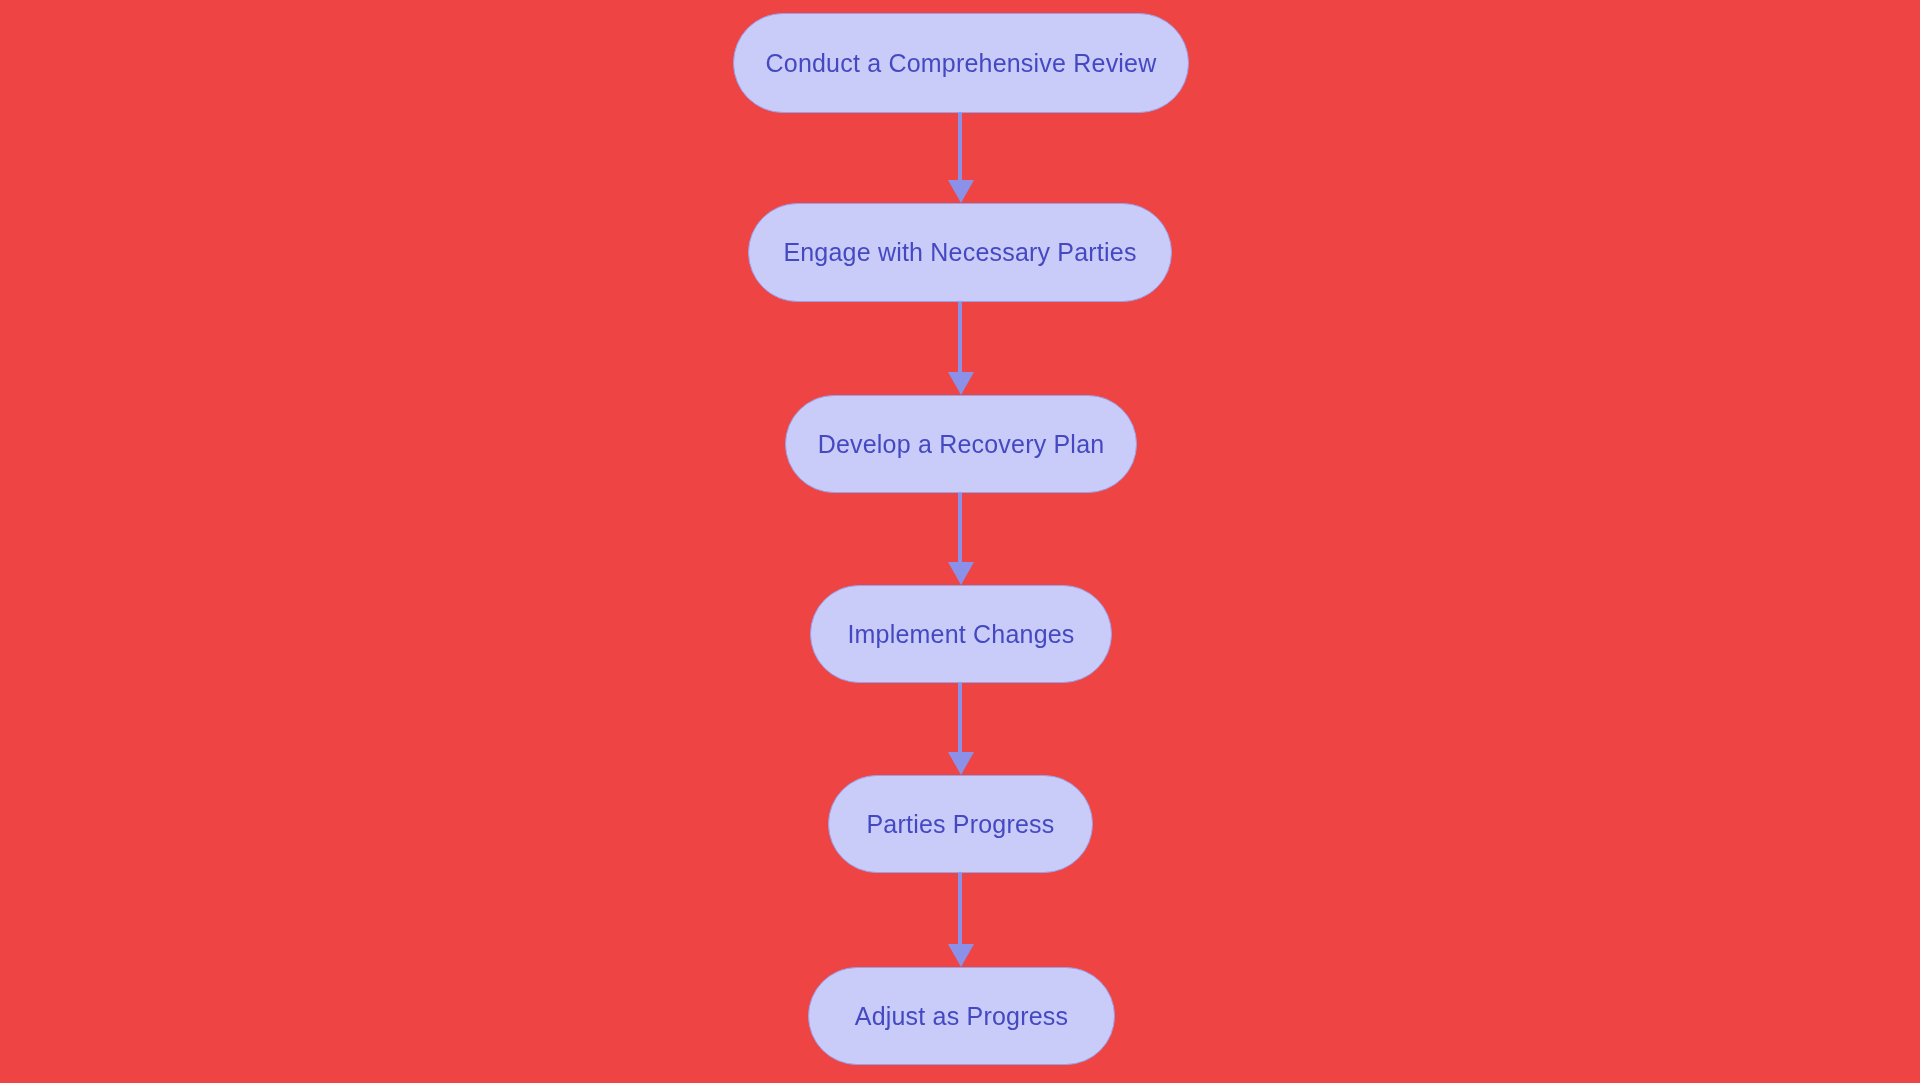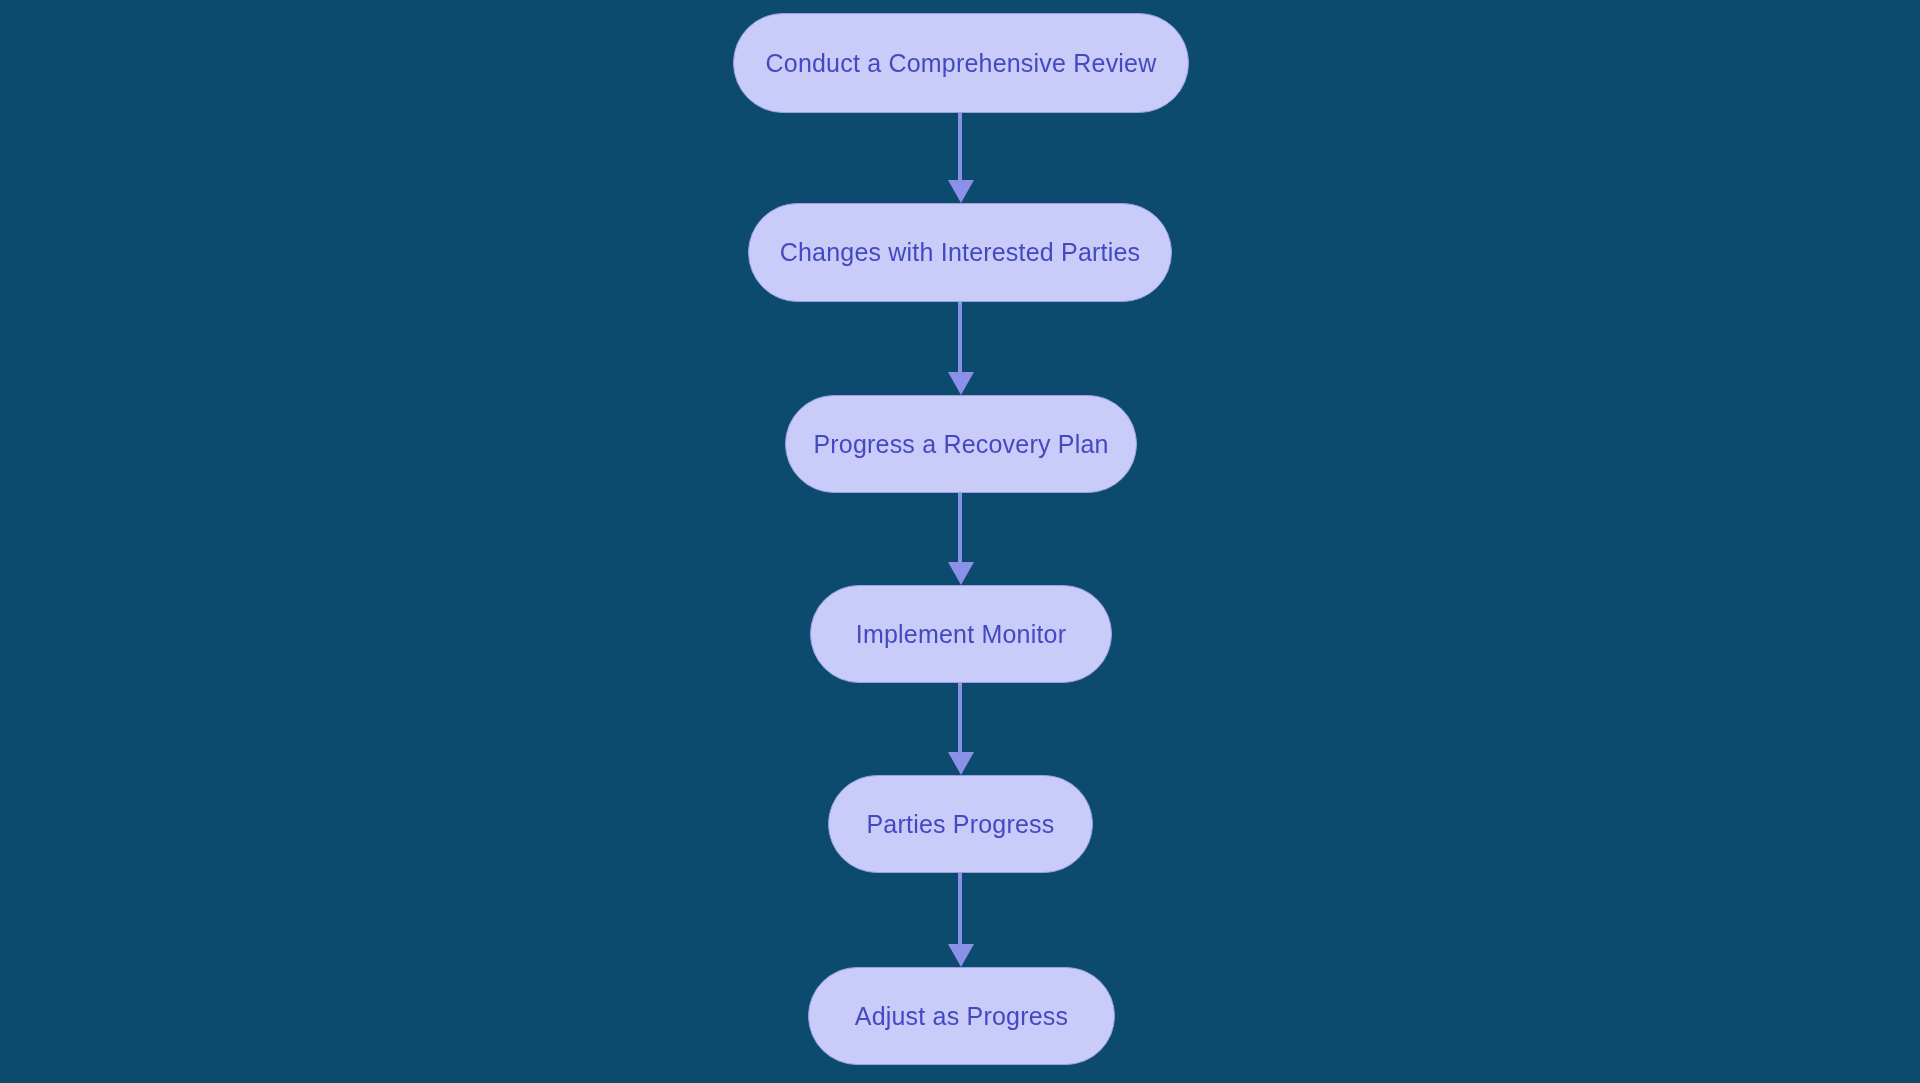--- a/index.html
+++ b/index.html
@@ -8,21 +8,21 @@
     width: 1920px;
     height: 1083px;
     background: #ffffff;
     overflow: hidden;
     font-family: "Liberation Sans", sans-serif;
   }
   .canvas {
     position: relative;
     width: 1920px;
     height: 1083px;
-    background: #0c4a6e;
+    background: #ef4444;
   }
   .node {
     position: absolute;
     box-sizing: border-box;
     background: var(--node-fill, #c9cbf8);
     border: 1.6px solid var(--node-border, #9a9fe9);
     border-radius: 50px;
     display: flex;
     align-items: center;
     justify-content: center;
@@ -66,39 +66,39 @@
   <div class="node" style="left:733px; top:13px; width:456px; height:100px">
     <span class="node-label">Conduct a Comprehensive Review</span>
   </div>
 
   <div class="arrow" style="top:113px; height:90px">
     <div class="arrow-line"></div>
     <div class="arrow-head"></div>
   </div>
 
   <div class="node" style="left:748px; top:203px; width:424px; height:99px">
-    <span class="node-label">Changes with Interested Parties</span>
+    <span class="node-label">Engage with Necessary Parties</span>
   </div>
 
   <div class="arrow" style="top:302px; height:93px">
     <div class="arrow-line"></div>
     <div class="arrow-head"></div>
   </div>
 
   <div class="node" style="left:785px; top:395px; width:352px; height:98px">
-    <span class="node-label">Progress a Recovery Plan</span>
+    <span class="node-label">Develop a Recovery Plan</span>
   </div>
 
   <div class="arrow" style="top:493px; height:92px">
     <div class="arrow-line"></div>
     <div class="arrow-head"></div>
   </div>
 
   <div class="node" style="left:810px; top:585px; width:302px; height:98px">
-    <span class="node-label">Implement Monitor</span>
+    <span class="node-label">Implement Changes</span>
   </div>
 
   <div class="arrow" style="top:683px; height:92px">
     <div class="arrow-line"></div>
     <div class="arrow-head"></div>
   </div>
 
   <div class="node" style="left:828px; top:775px; width:265px; height:98px">
     <span class="node-label">Parties Progress</span>
   </div>

